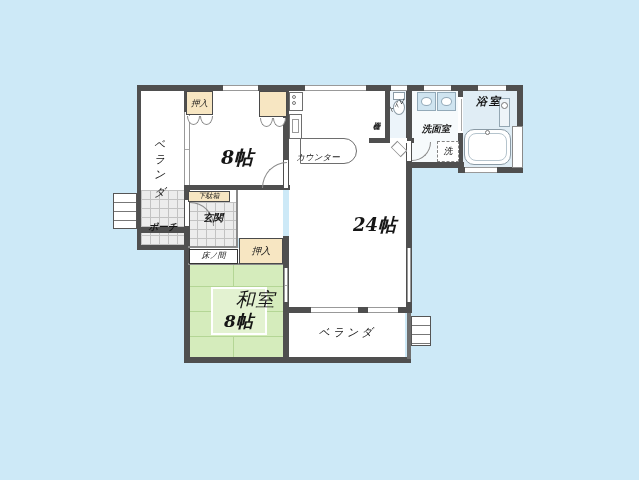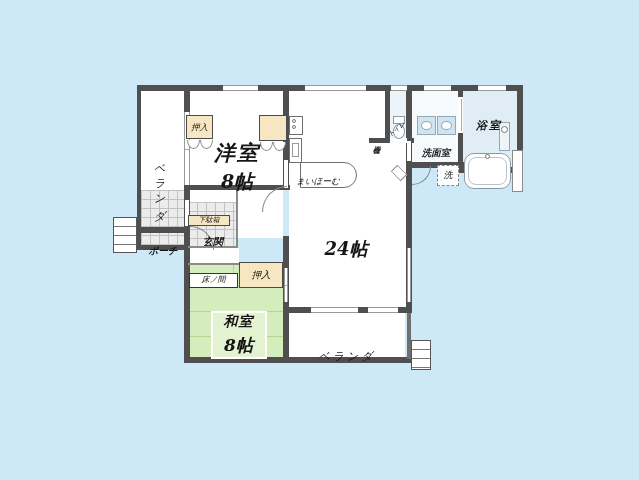--- a/index.html
+++ b/index.html
@@ -4,21 +4,21 @@
 <style>
   * { margin:0; padding:0; box-sizing:border-box; }
   html,body { width:639px; height:480px; }
   #canvas {
     position:relative; width:639px; height:480px;
     background:#cde9f7; overflow:hidden;
     font-family:"DejaVu Serif","Liberation Serif",serif;
   }
   #structure, #overlay { position:absolute; inset:0; }
   #structure { z-index:1; }
-  #overlay { z-index:10;margin-top:24px; }
+  #overlay { z-index:10; }
   #structure div, #overlay > div { position:absolute; }
 
   
   .fill  { background:#fff; z-index:1; position:absolute; }
   .bathf { background:#e0edf5; }
   .wetf  { background:#f6fafc; }
   .wcf   { background:#ecf4fa; }
   .tile  { background-color:#ececec;
            background-image:linear-gradient(#c2c2c2 1px,transparent 1px),
                             linear-gradient(90deg,#c2c2c2 1px,transparent 1px);
@@ -192,38 +192,37 @@
     <div class="circ" style="left:485px;top:130px;width:5px;height:5px;"></div>
     <div class="fix" style="left:499px;top:98px;width:11px;height:29px;background:#eef4f8;border-color:#93a6b2;"></div>
     <div class="circ" style="left:501px;top:102px;width:7px;height:7px;"></div>
     <div class="fix" style="left:512px;top:126px;width:11px;height:42px;border-color:#8a8a8a;"></div>
 
     <div class="steps" style="left:113px;top:193px;width:24px;height:36px;"></div>
     <div class="steps" style="left:411px;top:316px;width:20px;height:30px;"></div>
 
     <div class="lbl vert" style="left:153px;top:112px;height:102px;font-size:11px;letter-spacing:3px;">ベランダ</div>
 
-    <div class="lbl" style="left:192px;top:118px;width:90px;font-size:21px;font-weight:700;letter-spacing:2px;">洋室</div>
     <div class="lbl" style="left:192px;top:148px;width:90px;font-size:19px;font-weight:700;">8帖</div>
 
-    <div class="lbl" style="left:296px;top:216px;width:100px;font-size:18px;font-weight:700;">24帖</div>
-
-    <div class="lbl" style="left:291px;top:153px;width:54px;font-size:8.5px;">まいほーむ</div>
+    <div class="lbl" style="left:296px;top:216px;width:100px;font-size:18px;font-weight:700;text-align:right;">24帖</div>
+
+    <div class="lbl" style="left:291px;top:153px;width:54px;font-size:8.5px;">カウンター</div>
 
     <div class="lbl vert" style="left:372px;top:98px;height:36px;font-size:7.5px;">食器棚</div>
 
     <div class="lbl" style="left:385px;top:102px;width:24px;font-size:6.5px;transform:rotate(-38deg);">トイレ</div>
 
     <div class="lbl" style="left:414px;top:124px;width:44px;font-size:9.5px;font-weight:700;">洗面室</div>
 
     <div class="lbl" style="left:468px;top:96px;width:42px;font-size:11px;font-weight:700;letter-spacing:2px;">浴室</div>
 
     <div class="lbl" style="left:195px;top:213px;width:36px;font-size:10px;font-weight:700;">玄関</div>
 
     <div class="lbl" style="left:140px;top:222px;width:46px;font-size:9.5px;font-weight:700;">ポーチ</div>
 
-    <div class="lbl" style="left:192px;top:290px;width:93px;font-size:14px;font-weight:700;letter-spacing:1px;">和室</div>
+    <div class="lbl" style="left:209px;top:290px;width:93px;font-size:19px;font-weight:400;letter-spacing:1px;">和室</div>
     <div class="lbl" style="left:192px;top:313px;width:93px;font-size:17px;font-weight:700;">8帖</div>
 
     <div class="lbl" style="left:307px;top:327px;width:80px;font-size:11px;letter-spacing:3px;">ベランダ</div>
   </div>
 
 </div>
 
 </body></html>

